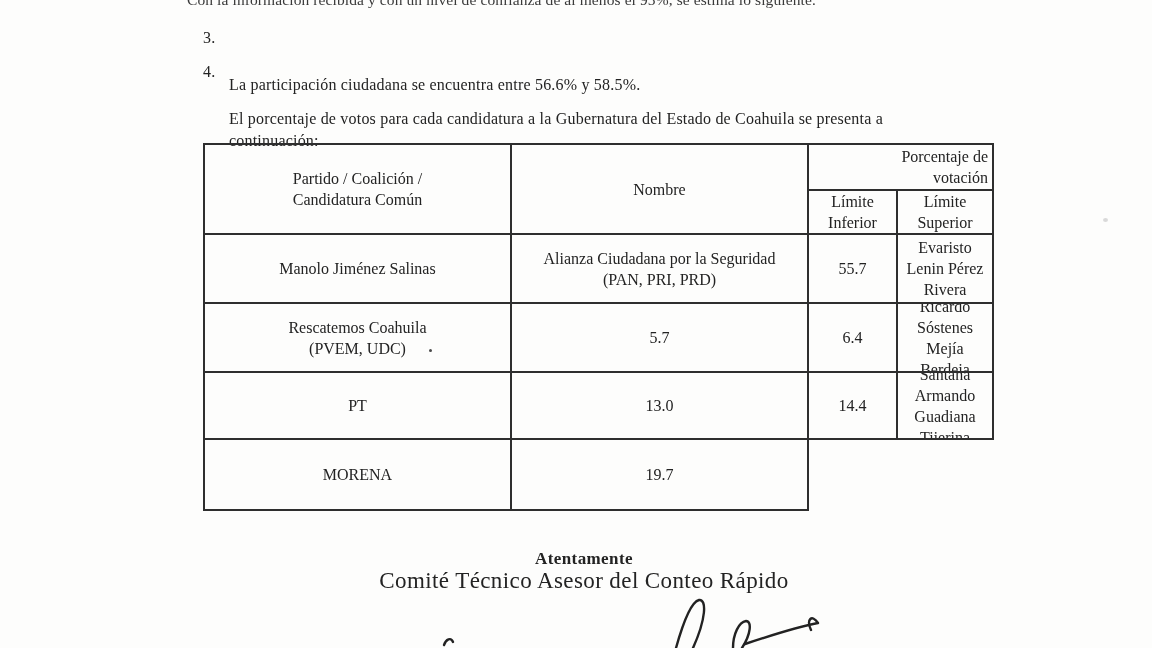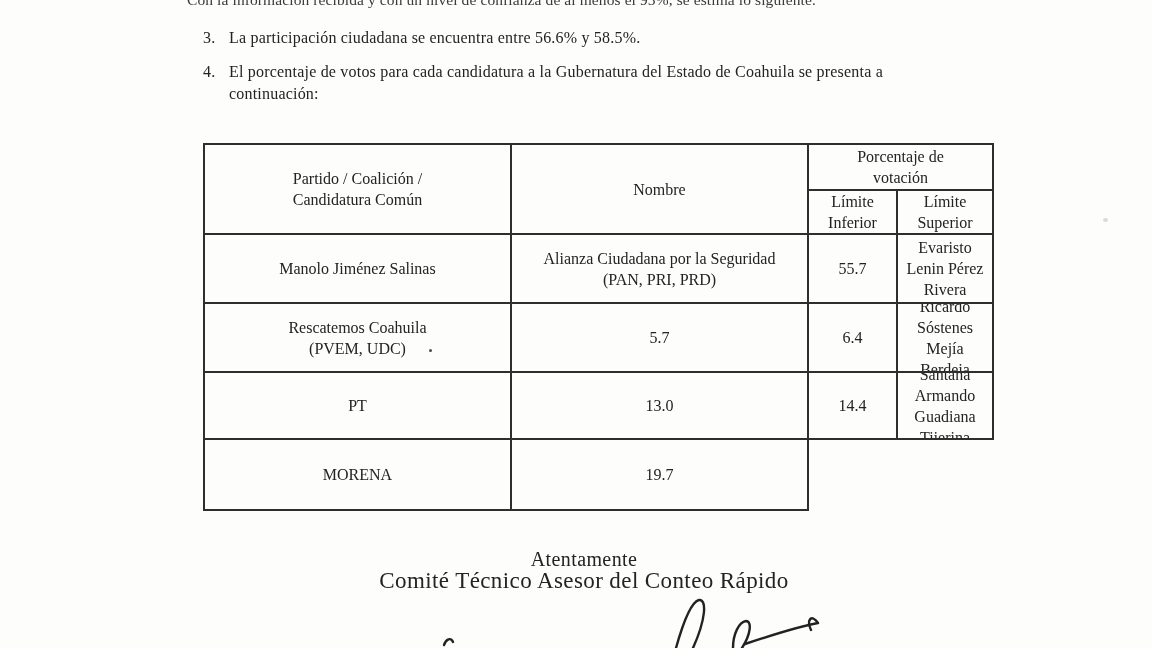--- a/index.html
+++ b/index.html
@@ -34,20 +34,21 @@
     letter-spacing: 0.2px;
     line-height: 22px;
   }
   .list-item .num {
     width: 26px;
     flex: 0 0 26px;
   }
   .list-item .txt {
     display: block;
     max-width: 790px;
+    margin-top: 47px;
   }
   .tline { display: block; }
   .tline:empty { display: none; }
   .item3 { top: 27px; }
   .item4 { top: 61px; }
 
   
   .doc-table {
     position: absolute;
     left: 203px;
@@ -68,34 +69,35 @@
     align-items: center;
     text-align: center;
     line-height: 21px;
     padding: 2px 4px;
     box-sizing: border-box;
     overflow: hidden;
   }
   .cell .cline { display: block; }
   .cell .cline:empty { display: none; }
   .span-rows { grid-row: span 2; }
-  .span-cols { grid-column: span 2; }
+  .span-cols { grid-column: span 2; align-items: flex-end; }
 
   
   .closing {
     position: absolute;
     left: 334px;
     top: 549px;
     width: 500px;
     text-align: center;
   }
   .closing .salutation {
-    font-size: 20px;
+    font-size: 17px;
     letter-spacing: 0.4px;
     line-height: 20px;
+    font-weight: bold;
   }
   .closing .committee {
     font-size: 23px;
     letter-spacing: 0.4px;
     line-height: 24px;
   }
 
   .signature {
     position: absolute;
     left: 380px;

